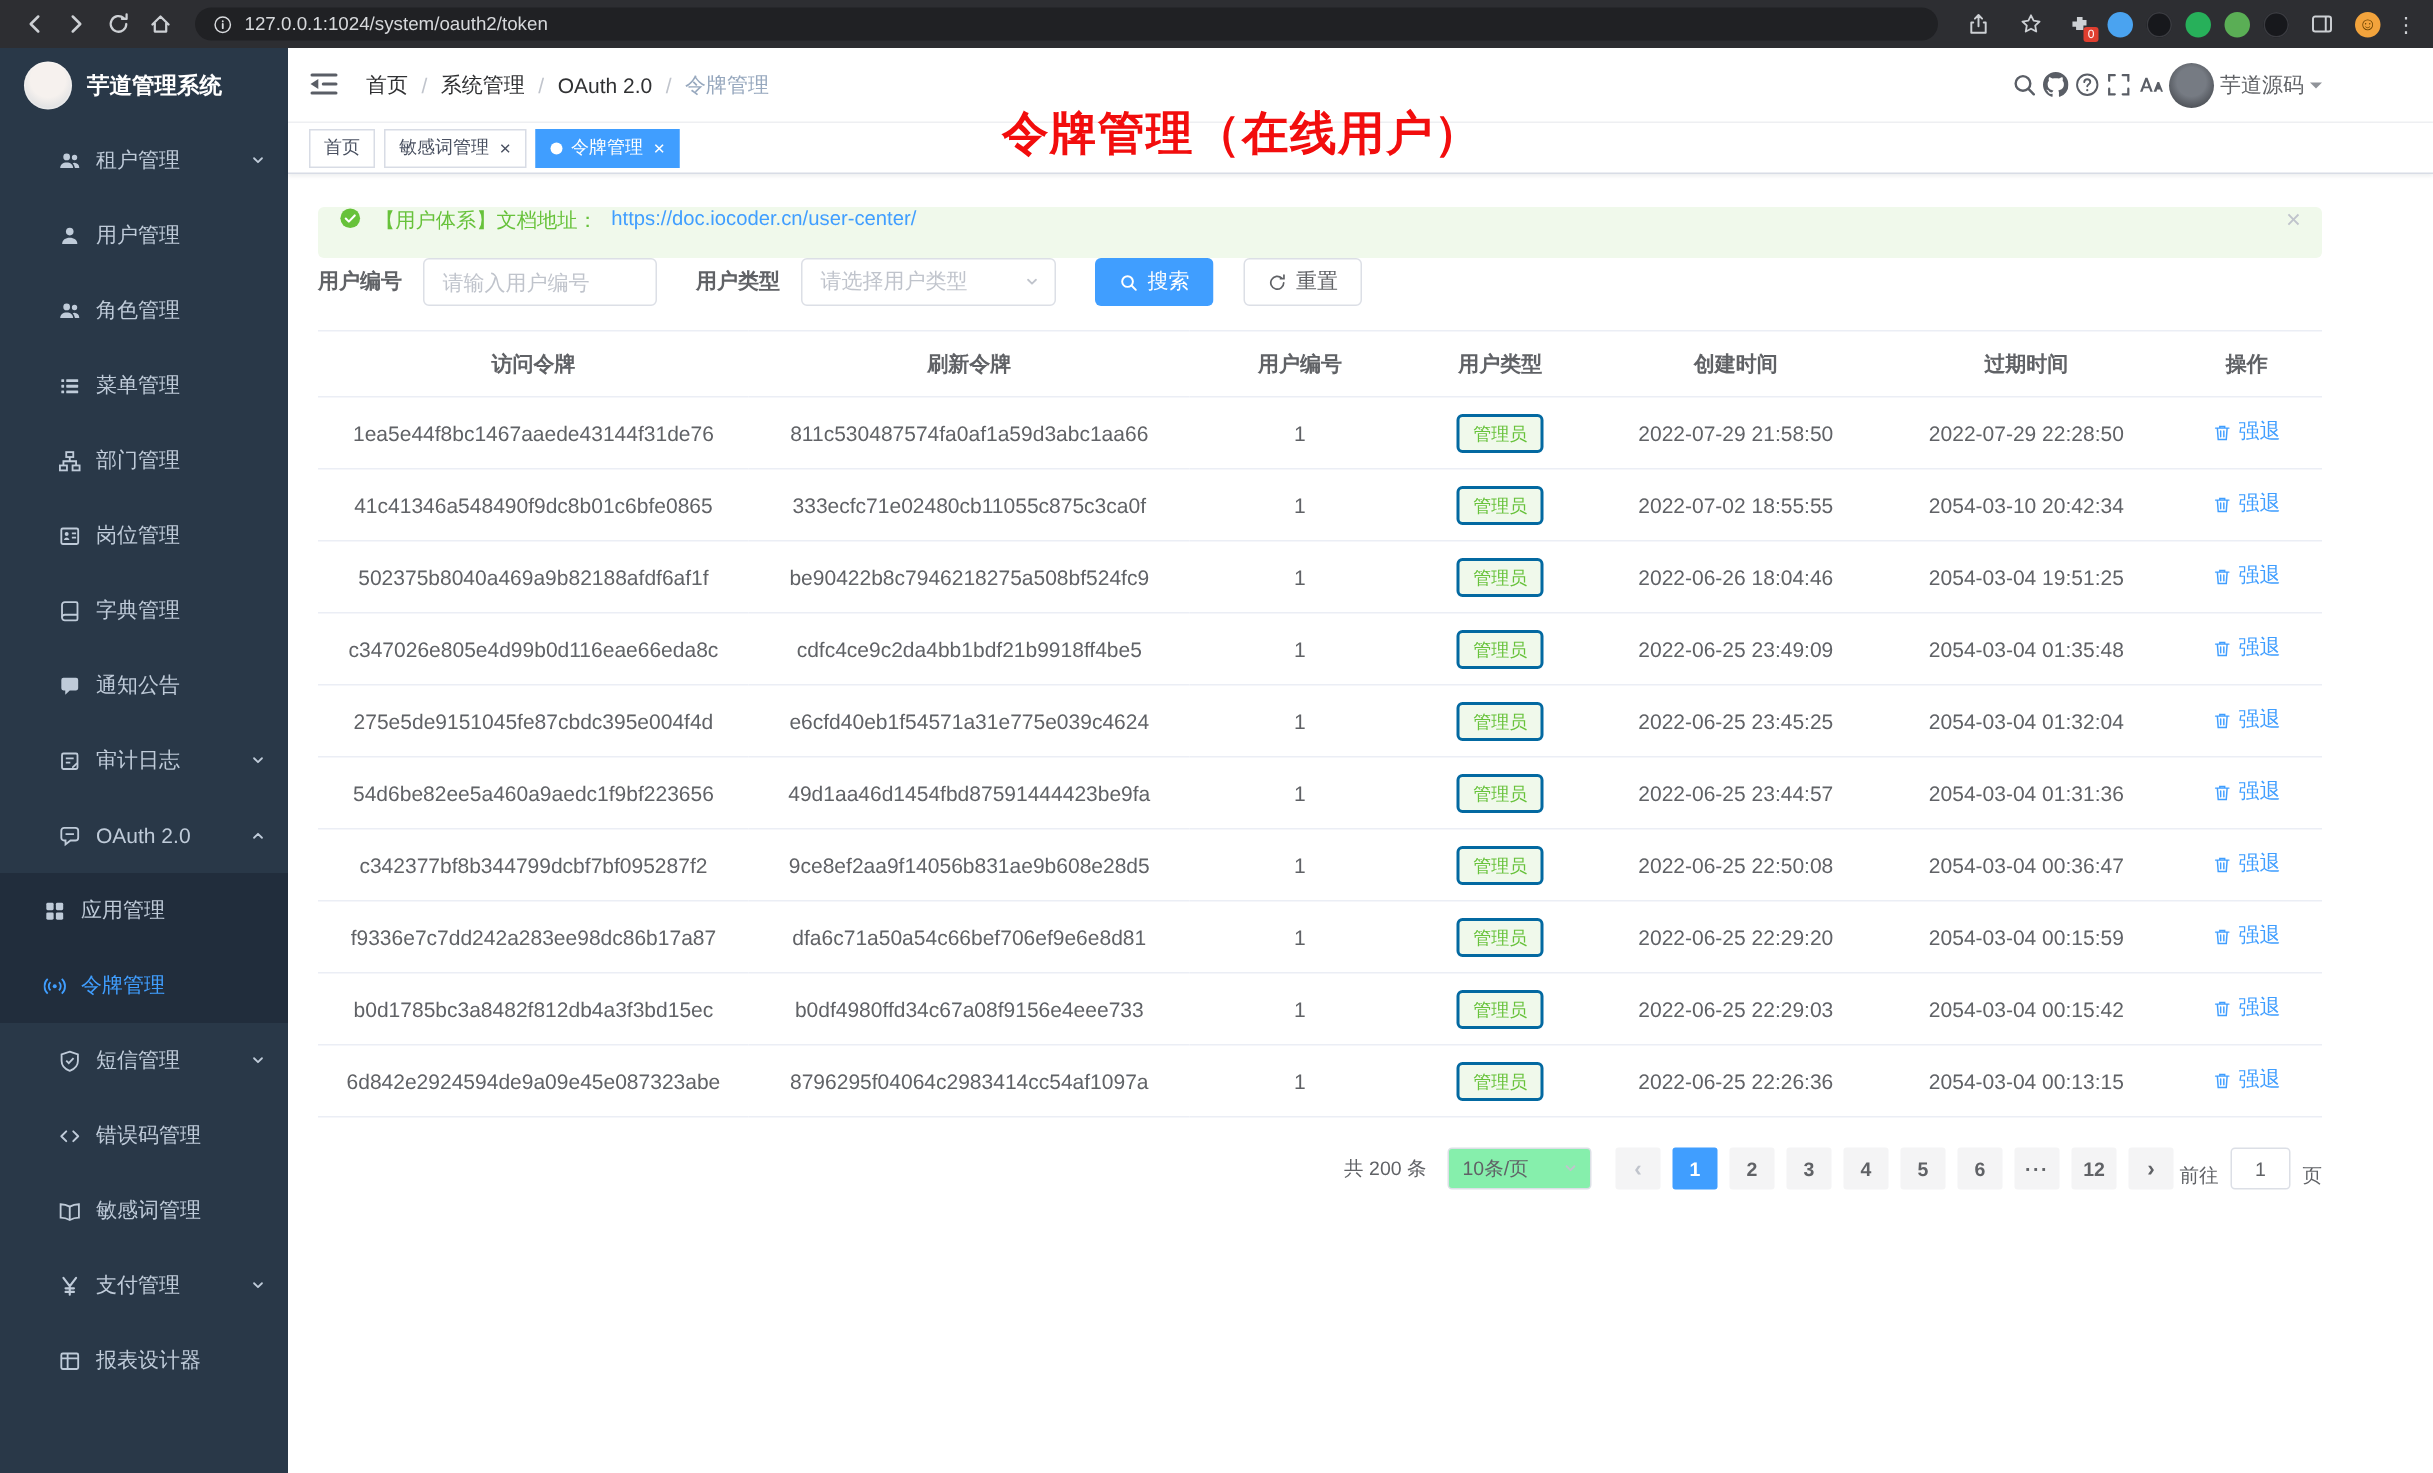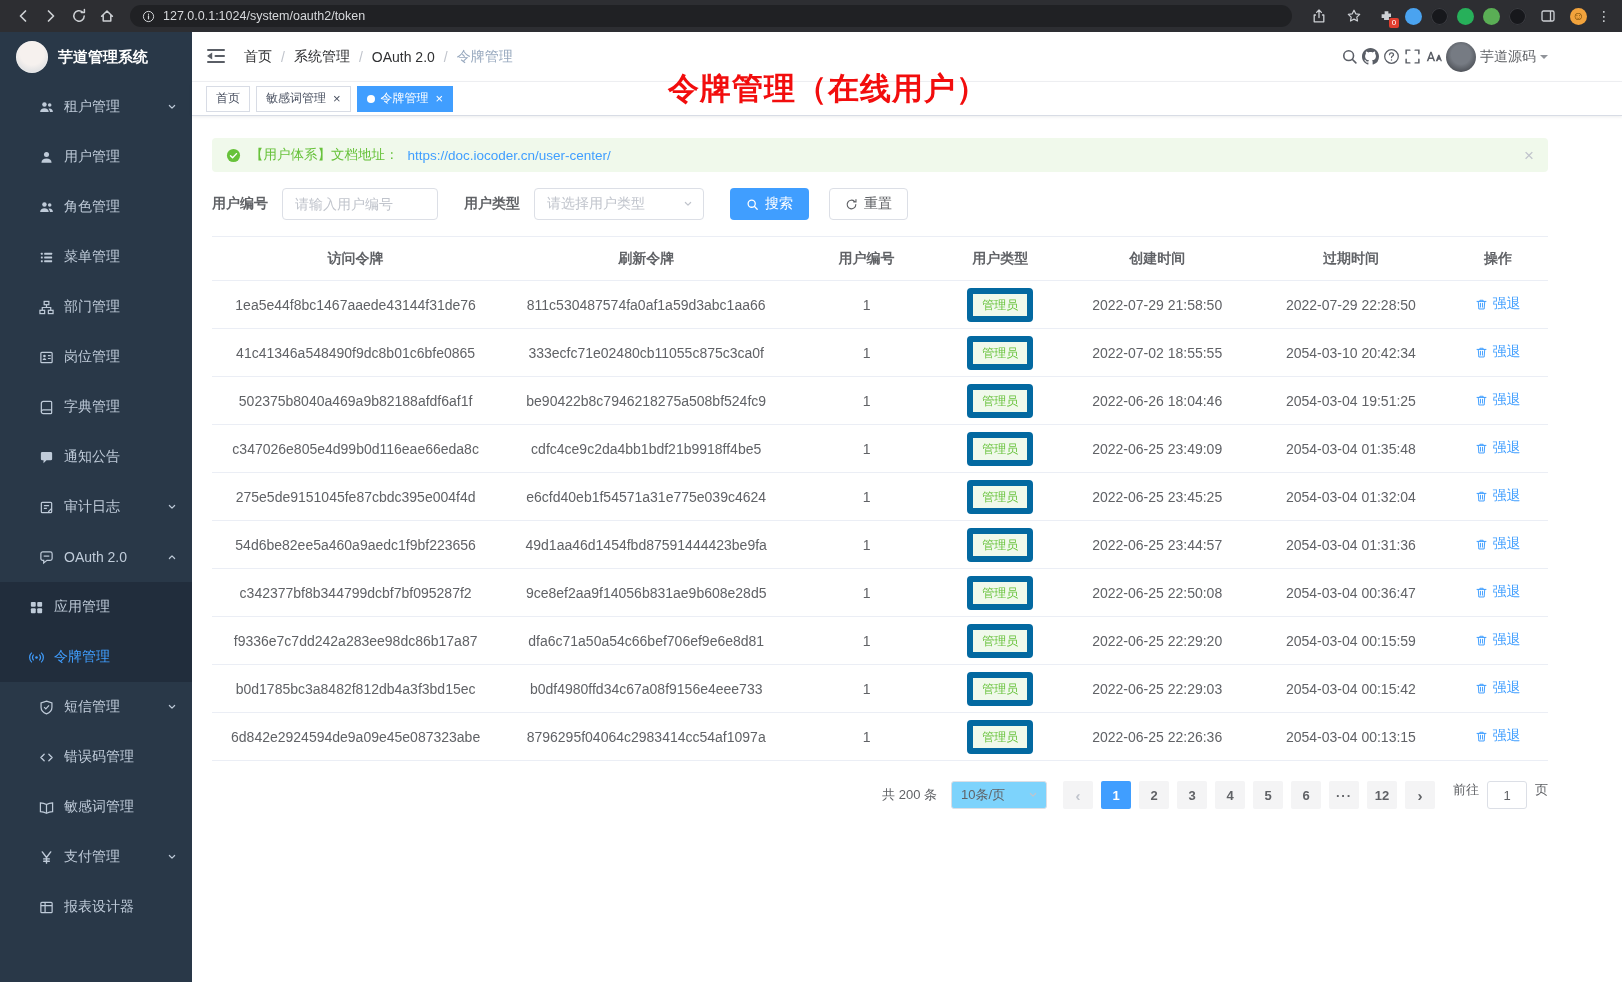--- a/index.html
+++ b/index.html
@@ -60,21 +60,21 @@
 
   
   .tabsbar{height:34px;display:flex;align-items:center;gap:6px;padding:0 14px;background:#fff;border-bottom:1px solid #d8dce5;box-shadow:0 1px 3px rgba(0,21,41,.08);flex-shrink:0;position:relative;z-index:2}
   .tab{height:26px;display:inline-flex;align-items:center;gap:6px;padding:0 9px;border:1px solid #d8dce5;background:#fff;color:#495060;font-size:12px;cursor:pointer}
   .tab.on{background:var(--accent,#409eff);border-color:var(--accent,#409eff);color:#fff}
   .tdot{width:8px;height:8px;border-radius:50%;background:#fff;display:inline-block}
   .tclose{font-size:13px;line-height:1;margin-left:1px;cursor:pointer}
 
   
   .content{flex:1;padding:22px 74px 0 20px;overflow:hidden}
-  .alert{height:34px;background:#f0f9eb;border-radius:4px;display:flex;align-items:center;padding:0 14px;gap:9px;margin-bottom:16px}
+  .alert{height:34px;background:#f0f9eb;border-radius:4px;display:flex;align-items:flex-start;padding:0 14px;gap:9px;}
   .alert .chk{width:15px;height:15px;flex-shrink:0}
   .alert-text{color:var(--success,#67c23a);font-size:13.5px}
   .alert-link{color:var(--accent,#409eff);font-size:13.5px;text-decoration:none;cursor:pointer}
   .alert-close{margin-left:auto;color:#c0c4cc;font-size:17px;cursor:pointer;line-height:1}
 
   .filters{display:flex;align-items:center;margin-bottom:16px}
   .flabel{font-weight:700;color:#606266;font-size:14px;margin-right:14px;white-space:nowrap}
   .finput{width:156px;height:32px;border:1px solid #dcdfe6;border-radius:4px;padding:0 12px;font-size:14px;color:#606266;outline:none;background:#fff;margin-right:26px;font-family:inherit}
   .finput::placeholder{color:#c0c4cc}
   .fselect{width:170px;height:32px;border:1px solid #dcdfe6;border-radius:4px;display:flex;align-items:center;justify-content:space-between;padding:0 9px 0 12px;margin-right:26px;background:#fff;cursor:pointer}
@@ -89,34 +89,34 @@
   table{width:100%;border-collapse:collapse;table-layout:fixed}
   thead th{height:44px;font-weight:700;color:#606266;font-size:14px;background:#fff;border-top:1px solid #ebeef5;border-bottom:1px solid #ebeef5;text-align:center}
   tbody td{height:48px;text-align:center;font-size:14px;color:#606266;border-bottom:1px solid #ebeef5;overflow:hidden;white-space:nowrap;text-overflow:ellipsis}
   th:nth-child(1),td:nth-child(1){width:21.5%}
   th:nth-child(2),td:nth-child(2){width:22%}
   th:nth-child(3),td:nth-child(3){width:11%}
   th:nth-child(4),td:nth-child(4){width:9%}
   th:nth-child(5),td:nth-child(5){width:14.5%}
   th:nth-child(6),td:nth-child(6){width:14.5%}
   th:nth-child(7),td:nth-child(7){width:7.5%}
-  .tag{display:inline-block;background:#f0f9eb;border:6px solid #0369a1;color:var(--success,#67c23a);font-size:12px;padding:2px 9px;border-radius:4px;line-height:18px}
+  .tag{display:inline-block;background:#f0f9eb;border:2px solid #0369a1;color:var(--success,#67c23a);font-size:12px;padding:2px 9px;border-radius:4px;line-height:18px}
   .act{color:var(--accent,#409eff);display:inline-flex;align-items:center;gap:4px;cursor:pointer;font-size:14px}
   .act svg{width:13px;height:13px}
 
   .pager{display:flex;align-items:center;justify-content:flex-end;margin-top:20px;color:#606266;font-size:13px}
   .ptotal{margin-right:14px;font-size:13px;color:#606266}
-  .psize{width:96px;height:28px;border:1px solid #dcdfe6;border-radius:3px;display:flex;align-items:center;justify-content:space-between;padding:0 7px 0 9px;margin-right:12px;color:#606266;cursor:pointer;background:#7dd3fc}
+  .psize{width:96px;height:28px;border:1px solid #dcdfe6;border-radius:3px;display:flex;align-items:center;justify-content:space-between;padding:0 7px 0 9px;margin-right:12px;color:#606266;cursor:pointer;background:#86efac}
   .parrow,.pg{min-width:30px;height:28px;background:#f4f4f5;border:none;border-radius:2px;margin:0 4px;color:#606266;font-size:13px;display:inline-flex;align-items:center;justify-content:center;cursor:pointer;font-weight:600;font-family:inherit}
   .parrow{font-size:15px}
   .parrow.prev{color:#c0c4cc}
   .pg.on{background:var(--accent,#409eff);color:#fff}
   .pg.more{letter-spacing:1px;font-weight:700}
   .pages{display:inline-flex}
-  .goto{margin-left:14px;display:flex;align-items:flex-start;gap:8px}
+  .goto{margin-left:0;display:flex;align-items:flex-end;gap:8px}
   .goto input{width:40px;height:28px;border:1px solid #dcdfe6;border-radius:3px;text-align:center;font-size:13px;color:#606266;outline:none;font-family:inherit}
 
   
   .annotation{position:absolute;top:68px;left:668px;font-size:31px;font-weight:700;color:var(--annotation,#f20d0d);z-index:60;letter-spacing:1px;white-space:nowrap}
 </style>
 </head>
 <body>
 
 <div class="browser">
   <span class="bbtn">

